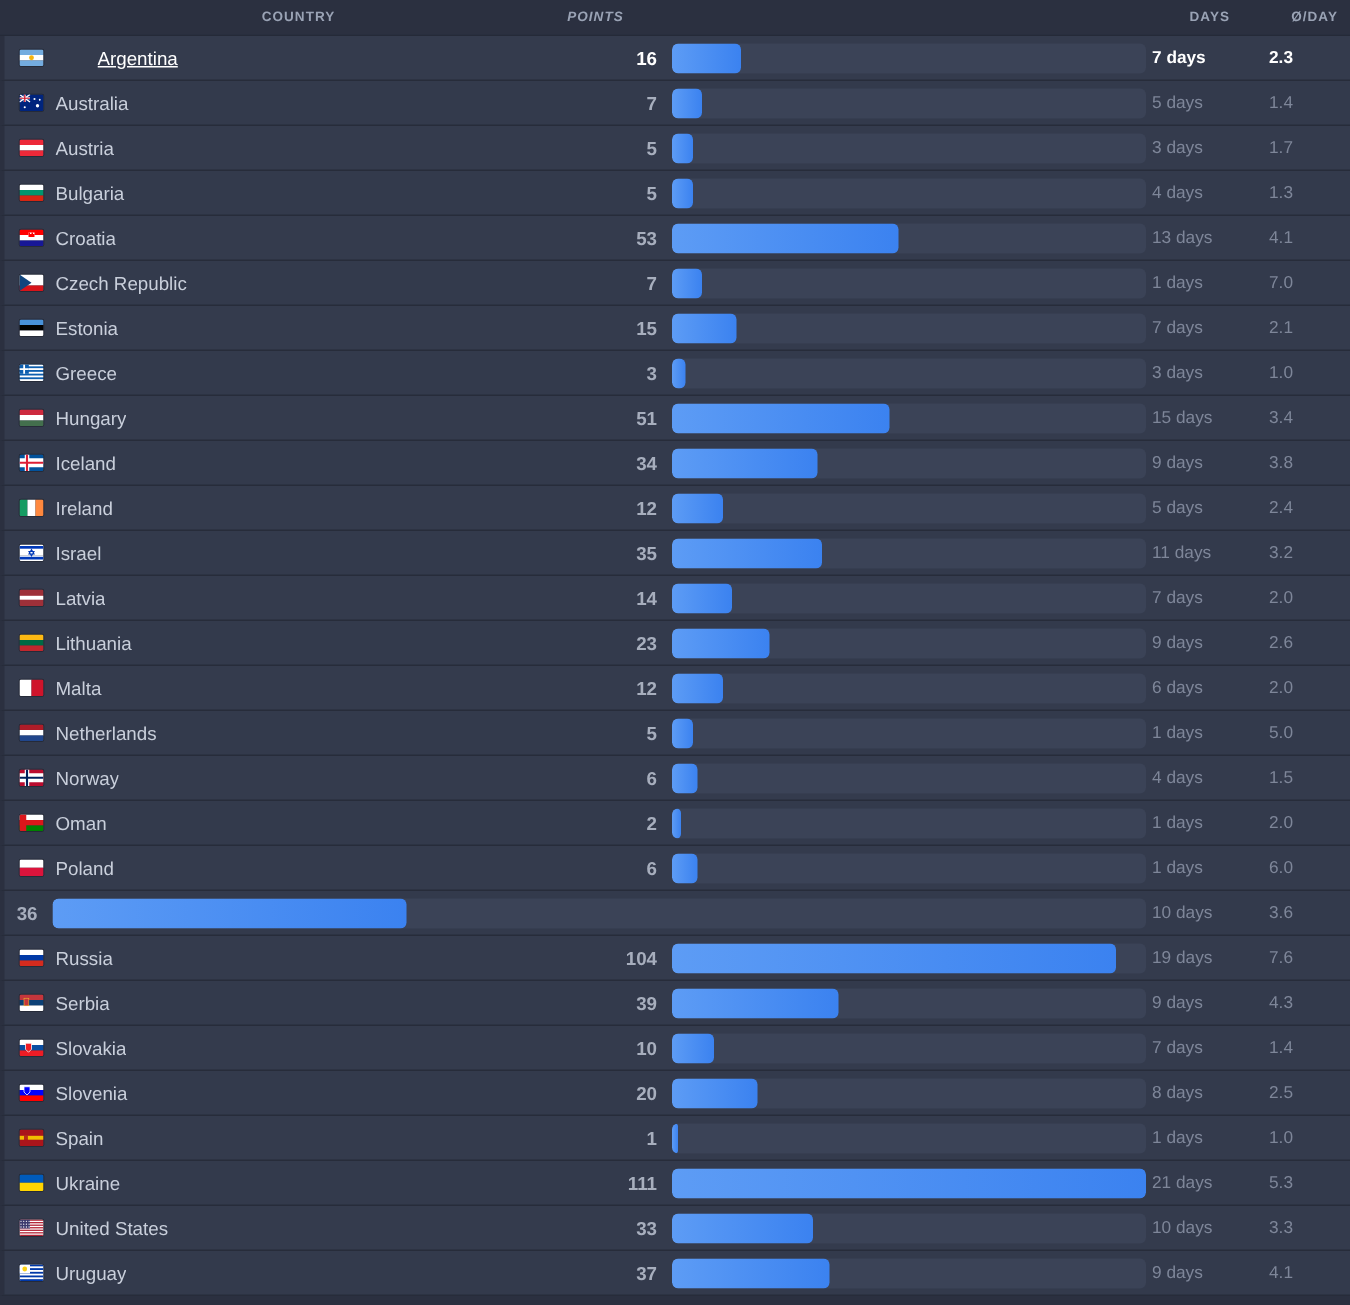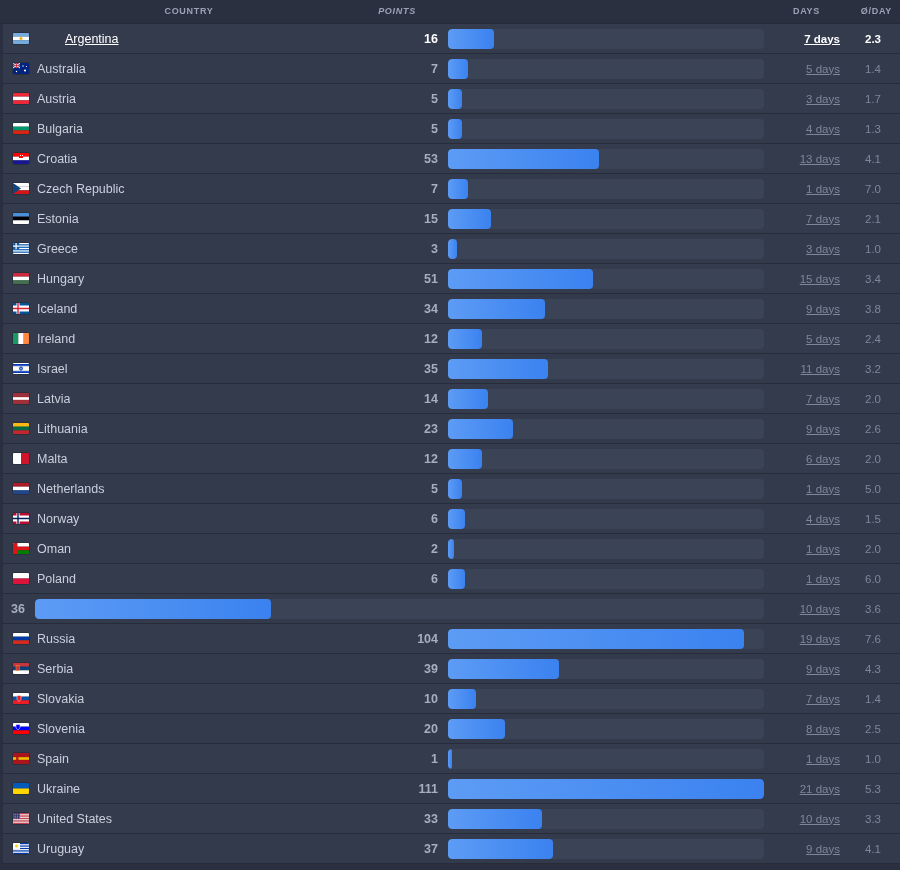--- a/index.html
+++ b/index.html
@@ -27,21 +27,21 @@
   }
   .thead .hcell {
     position: absolute;
     top: 6px;
     font-size: 9px;
     font-weight: bold;
     letter-spacing: 0.7px;
     color: #9aa3b5;
     white-space: nowrap;
   }
-  .h-country { left: 4px; width: 370px; text-align: center; }
+  .h-country { left: 14px; width: 370px; text-align: center; }
   .h-points  { left: 0; width: 794px; text-align: center; font-style: italic; }
   .h-days    { left: 690px; width: 130px; text-align: right; }
   .h-avg     { left: 760px; width: 132px; text-align: right; }
 
   
   .tbody {
     border-top: 1px solid #252a38;
   }
 
   .row {
@@ -117,30 +117,28 @@
     height: 20px;
     border-radius: 4px;
     background: linear-gradient(90deg, #5d9cf5 0%, #3b82f0 100%);
     min-width: 4px;
   }
 
   
   .c-days {
     width: 78px;
     flex-shrink: 0;
-    text-align: right;
     font-size: 11.5px;
     color: #7e8699;
     padding-right: 6px;
-    text-decoration: underline;
   }
   .c-avg {
     width: 54px;
     flex-shrink: 0;
-    text-align: center;
+    text-align: left;
     font-size: 11.5px;
     color: #7e8699;
     padding-right: 0;
   }
   .row.active .c-days,
   .row.active .c-avg { color: #ffffff; font-weight: bold; }
 
   .footer-strip { height: 6px; background: #2b3040; }
 </style>
 </head>

